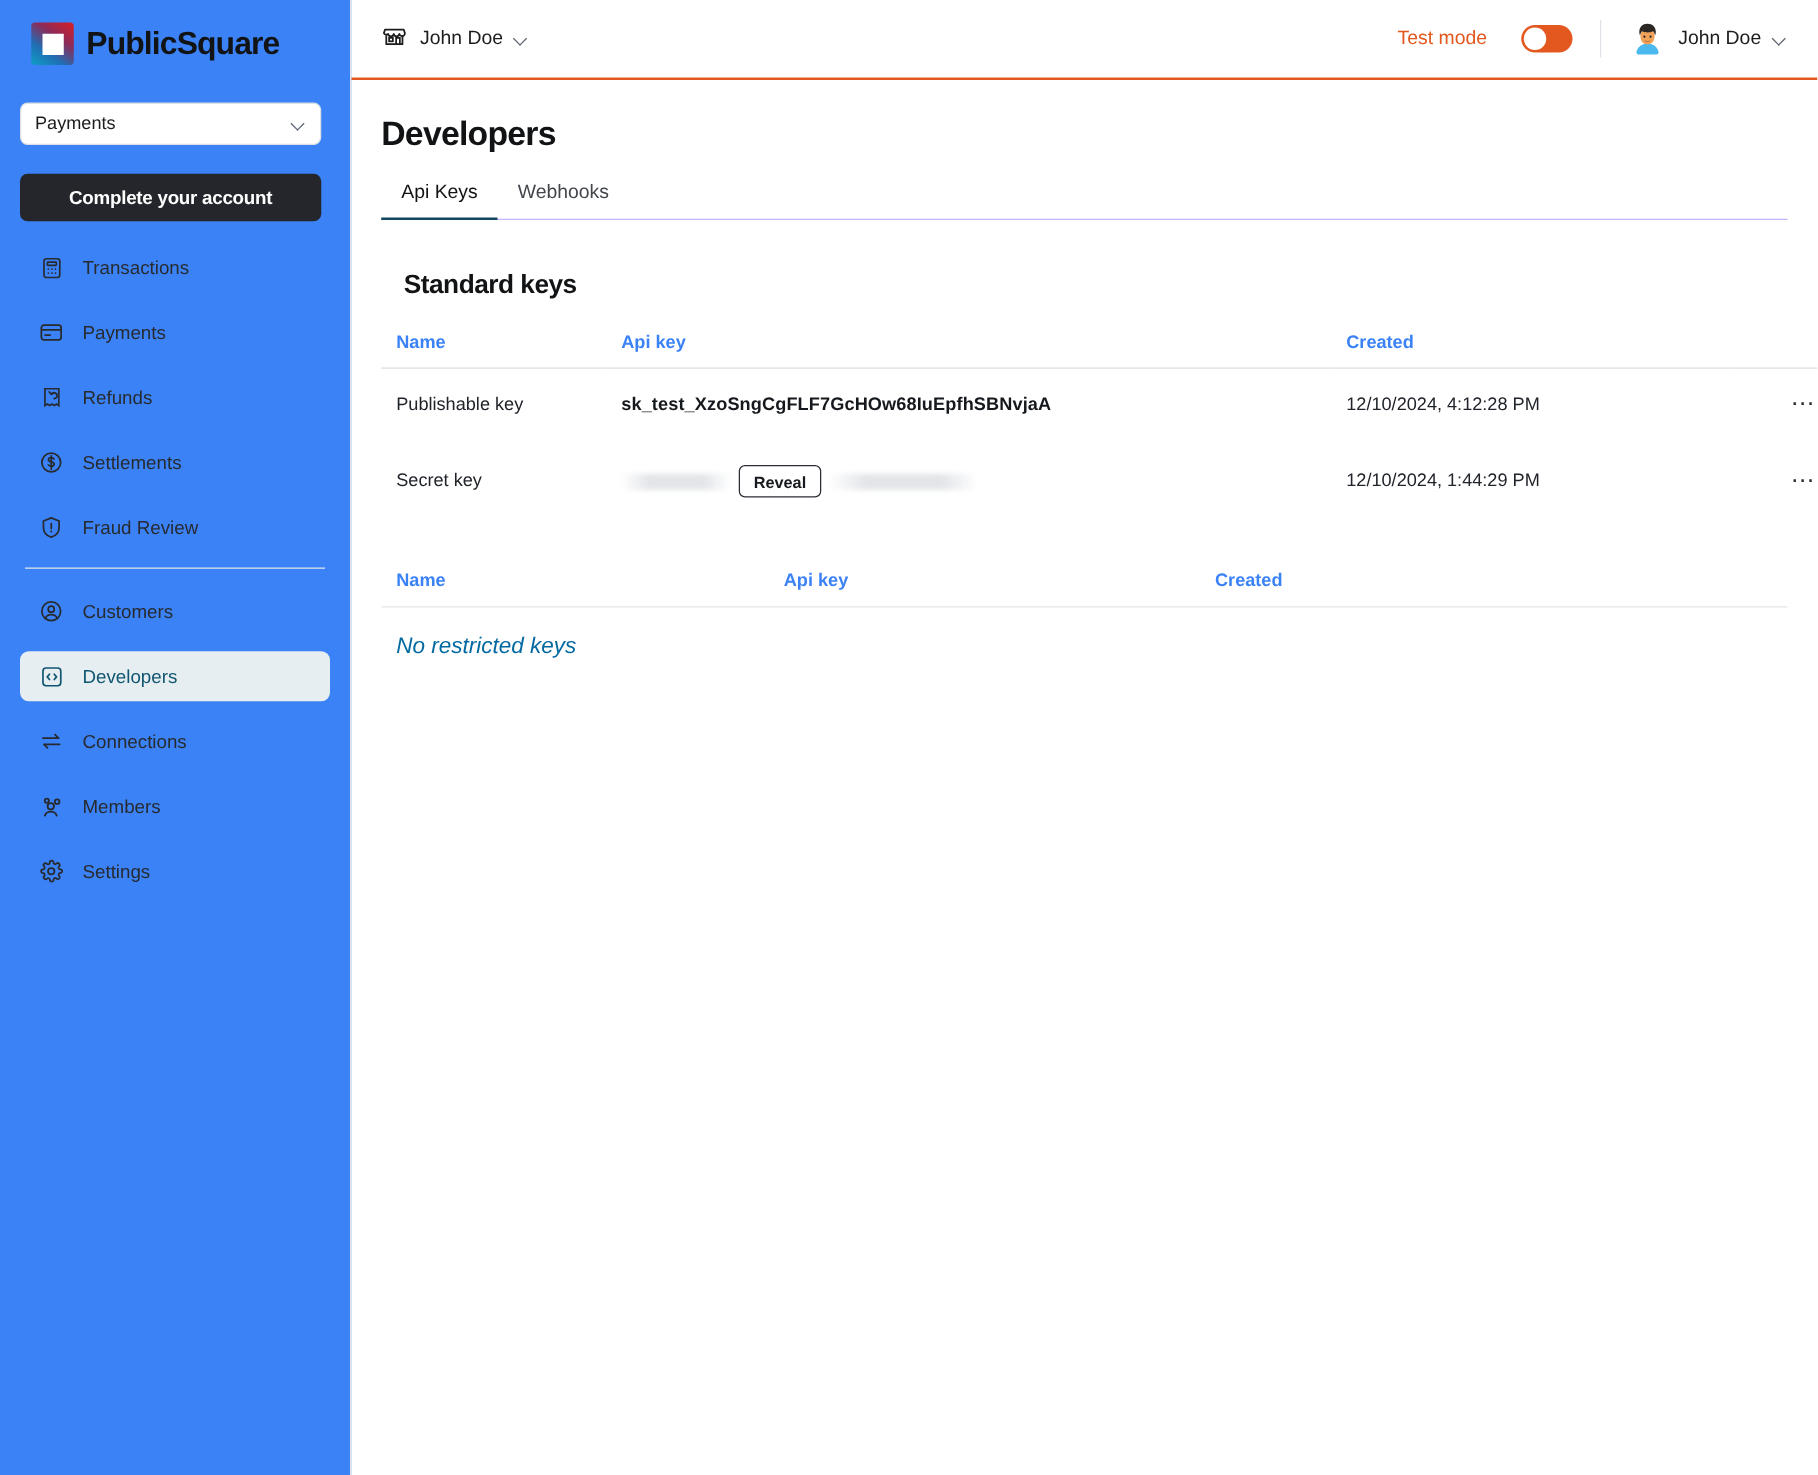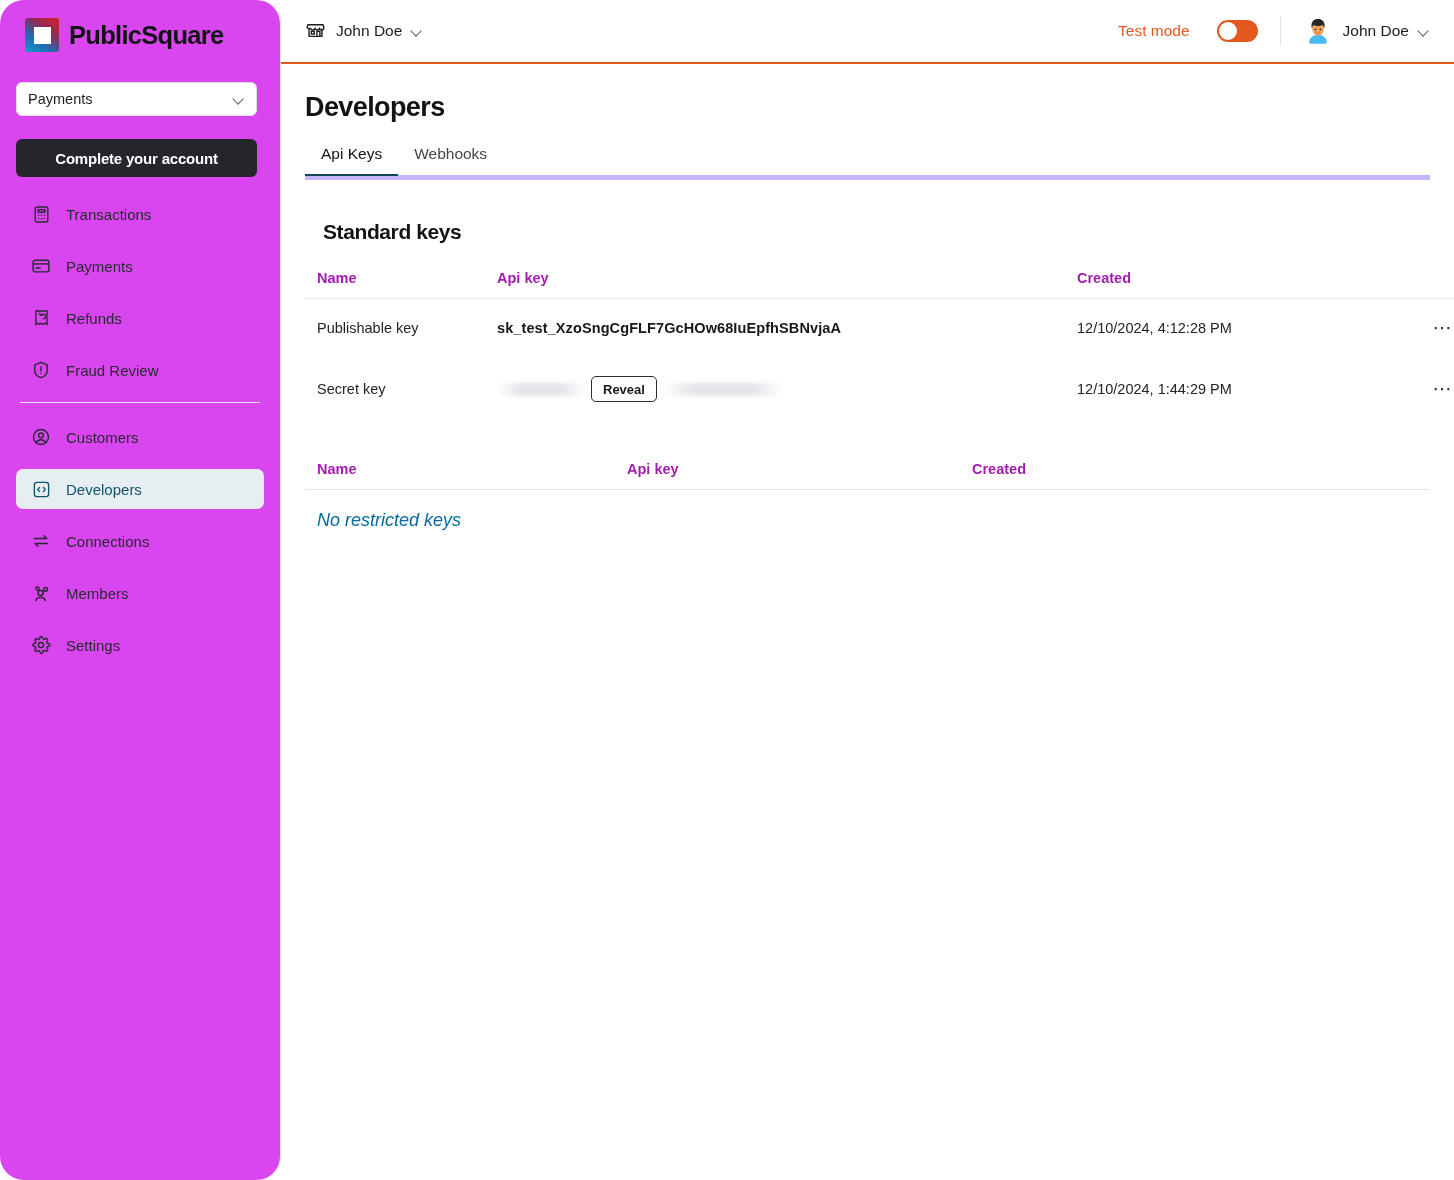--- a/index.html
+++ b/index.html
@@ -8,25 +8,24 @@
     font-family: "Liberation Sans", sans-serif;
     background: #ffffff;
     color: #1c1c1c;
     overflow: hidden;
   }
   .app { display: flex; width: 1454px; height: 1180px; }
 
   
   .sidebar {
     width: 281px; flex: 0 0 281px; height: 100%;
-    background: #d946ef;
+    background: #3b82f6;
     border-right: 1px solid #e3e5e8;
     padding: 0 16px;
     position: relative;
-    border-radius: 24px;
   }
   .brand { display: flex; align-items: center; gap: 10px; padding: 12px 2px 0 9px; height: 58px; }
   .logo-mark {
     width: 34px; height: 34px; border-radius: 3px;
     background: linear-gradient(35deg, #0e9ec4 0%, #1f6fb5 32%, #8e2a58 65%, #d81f26 100%);
     display: flex; align-items: center; justify-content: center;
     flex: 0 0 34px;
   }
   .logo-mark .inner { width: 17px; height: 17px; background: #ffffff; }
   .brand-name { font-size: 25.5px; font-weight: 700; letter-spacing: -0.7px; color: #111315; }
@@ -86,21 +85,21 @@
     position: absolute; left: 2px; top: 2px; width: 18px; height: 18px;
     border-radius: 50%; background: #ffffff;
   }
   .vsep { width: 1px; height: 30px; background: #dfe2e6; margin: 0 22px; }
   .user { display: flex; align-items: center; gap: 10px; cursor: pointer; font-size: 15.5px; }
   .avatar { width: 30px; height: 30px; border-radius: 4px; position: relative; overflow: hidden; flex: 0 0 30px; }
 
   .content { flex: 1 1 auto; overflow: hidden; padding: 28px 24px 0 24px; }
   .page-title { font-size: 27px; font-weight: 700; letter-spacing: -0.6px; color: #111315; margin-bottom: 22px; }
 
-  .tabs { display: flex; gap: 0px; border-bottom: 5px solid #c4b5fd; }
+  .tabs { display: flex; gap: 0px; border-bottom: 1px solid #c4b5fd; }
   .tab {
     padding: 0 16px 11px 16px; font-size: 15.5px; color: #42464c; cursor: pointer;
     border-bottom: 2.5px solid transparent; margin-bottom: -1px;
   }
   .tab.active { color: #111315; border-bottom-color: #13475f; }
 
   .section { margin-top: 40px; }
   .section-head { display: flex; align-items: flex-start; justify-content: space-between; }
   .section-title { font-size: 21px; font-weight: 700; letter-spacing: -0.4px; color: #111315; margin-left: 18px; }
   .section-desc { font-size: 14.5px; color: #53585f; margin-top: 12px; }
@@ -108,21 +107,21 @@
   .btn-outline {
     display: flex; align-items: center; gap: 9px;
     height: 33px; padding: 0 14px; border: 1px solid #30343a; border-radius: 7px;
     background: #fff; font-size: 13.5px; font-weight: 700; color: #16191d;
     font-family: inherit; cursor: pointer; white-space: nowrap;
   }
   .plus { font-size: 17px; font-weight: 400; line-height: 1; }
 
   table { width: 100%; border-collapse: collapse; margin-top: 26px; table-layout: fixed; }
   thead th {
-    text-align: left; font-size: 14.5px; font-weight: 700; color: #a21caf;
+    text-align: left; font-size: 14.5px; font-weight: 700; color: #3b82f6;
     padding: 0 12px 12px 12px; border-bottom: 1px solid #e4e6e9;
   }
   tbody td { padding: 21px 12px; font-size: 14.5px; color: #20242a; vertical-align: middle; }
   tbody tr td { border-bottom: none; }
   .key-mono { font-weight: 700; letter-spacing: 0.1px; color: #15181c; }
   .dots { text-align: right; color: #2b2f35; font-size: 19px; letter-spacing: 1.5px; cursor: pointer; line-height: 10px; }
 
   .masked { position: relative; display: flex; align-items: center; height: 22px; }
   .blur-bar {
     height: 13px; border-radius: 3px;
@@ -192,20 +191,30 @@
         <span class="ico">
           <svg width="19" height="19" viewBox="0 0 24 24" fill="none" stroke="#272b30" stroke-width="1.7">
             <path d="M5 2.5h14v17l-2.3-1.6-2.3 1.6-2.4-1.6-2.3 1.6-2.4-1.6L5 19.5z"></path>
             <path d="M14.2 12.5a3 3 0 1 0-2.6-4.4" stroke-linecap="round"></path>
             <polyline points="9.2,5.6 11.3,8.1 13.8,7.1" stroke-linecap="round" stroke-linejoin="round"></polyline>
           </svg>
         </span>
         <span>Refunds</span>
       </div>
 
+      <div class="nav-item">
+        <span class="ico">
+          <svg width="20" height="20" viewBox="0 0 24 24" fill="none" stroke="#272b30" stroke-width="1.7">
+            <circle cx="12" cy="12" r="9"></circle>
+            <path d="M14.6 8.6c-.5-.8-1.5-1.2-2.6-1.2-1.5 0-2.7.8-2.7 2s1.2 1.7 2.7 2 2.8.9 2.8 2.1-1.2 2.1-2.8 2.1c-1.2 0-2.2-.5-2.7-1.3" stroke-linecap="round"></path>
+            <line x1="12" y1="5.6" x2="12" y2="18.4" stroke-linecap="round"></line>
+          </svg>
+        </span>
+        <span>Settlements</span>
+      </div>
 
       <div class="nav-item">
         <span class="ico">
           <svg width="20" height="20" viewBox="0 0 24 24" fill="none" stroke="#272b30" stroke-width="1.7">
             <path d="M12 2.8 4.5 5.8v6.1c0 4.4 3.1 7.9 7.5 9.3 4.4-1.4 7.5-4.9 7.5-9.3V5.8z" stroke-linejoin="round"></path>
             <line x1="12" y1="8.2" x2="12" y2="13" stroke-linecap="round"></line>
             <circle cx="12" cy="15.9" r="0.95" fill="#272b30" stroke="none"></circle>
           </svg>
         </span>
         <span>Fraud Review</span>

